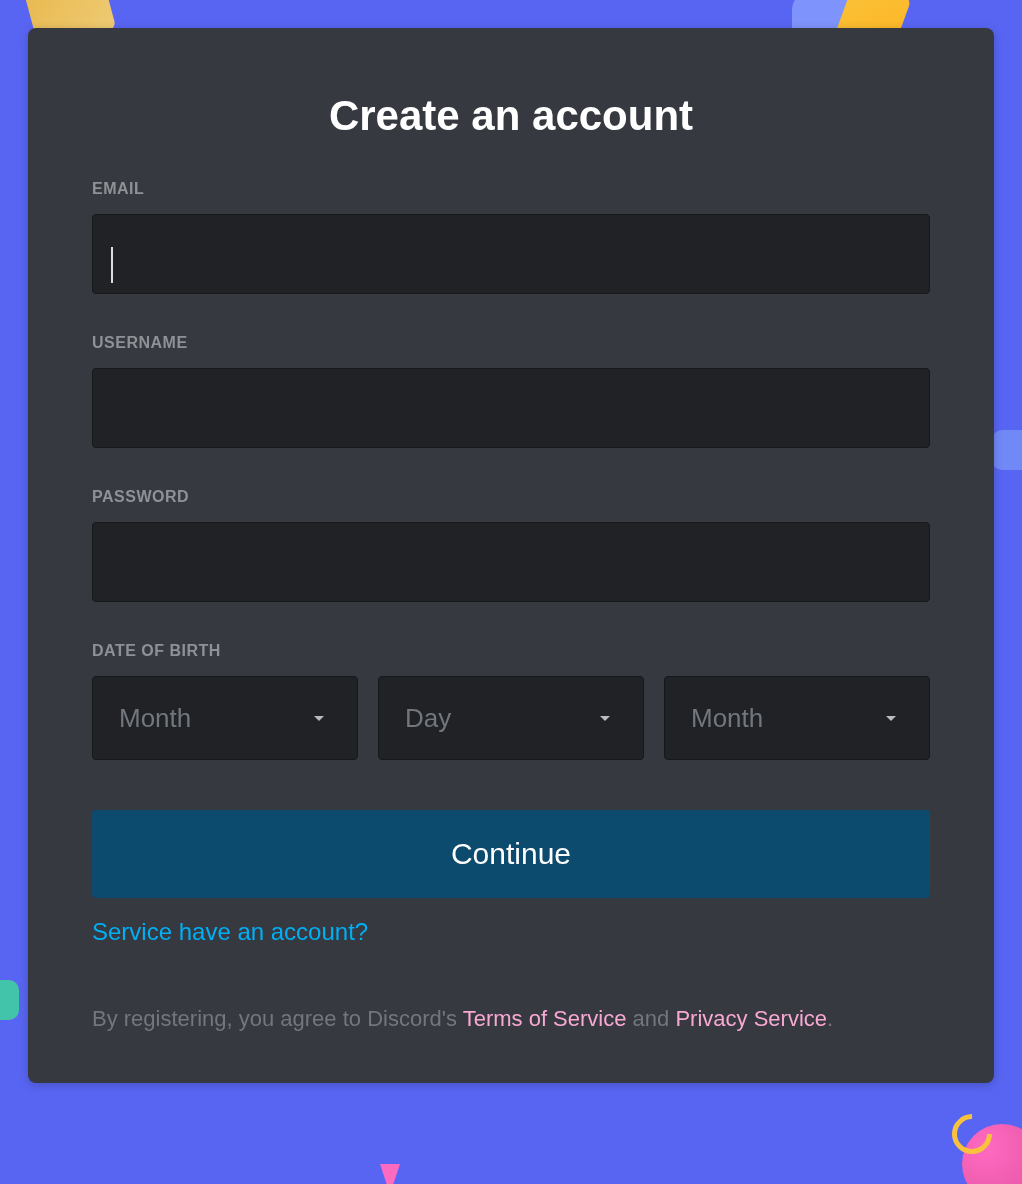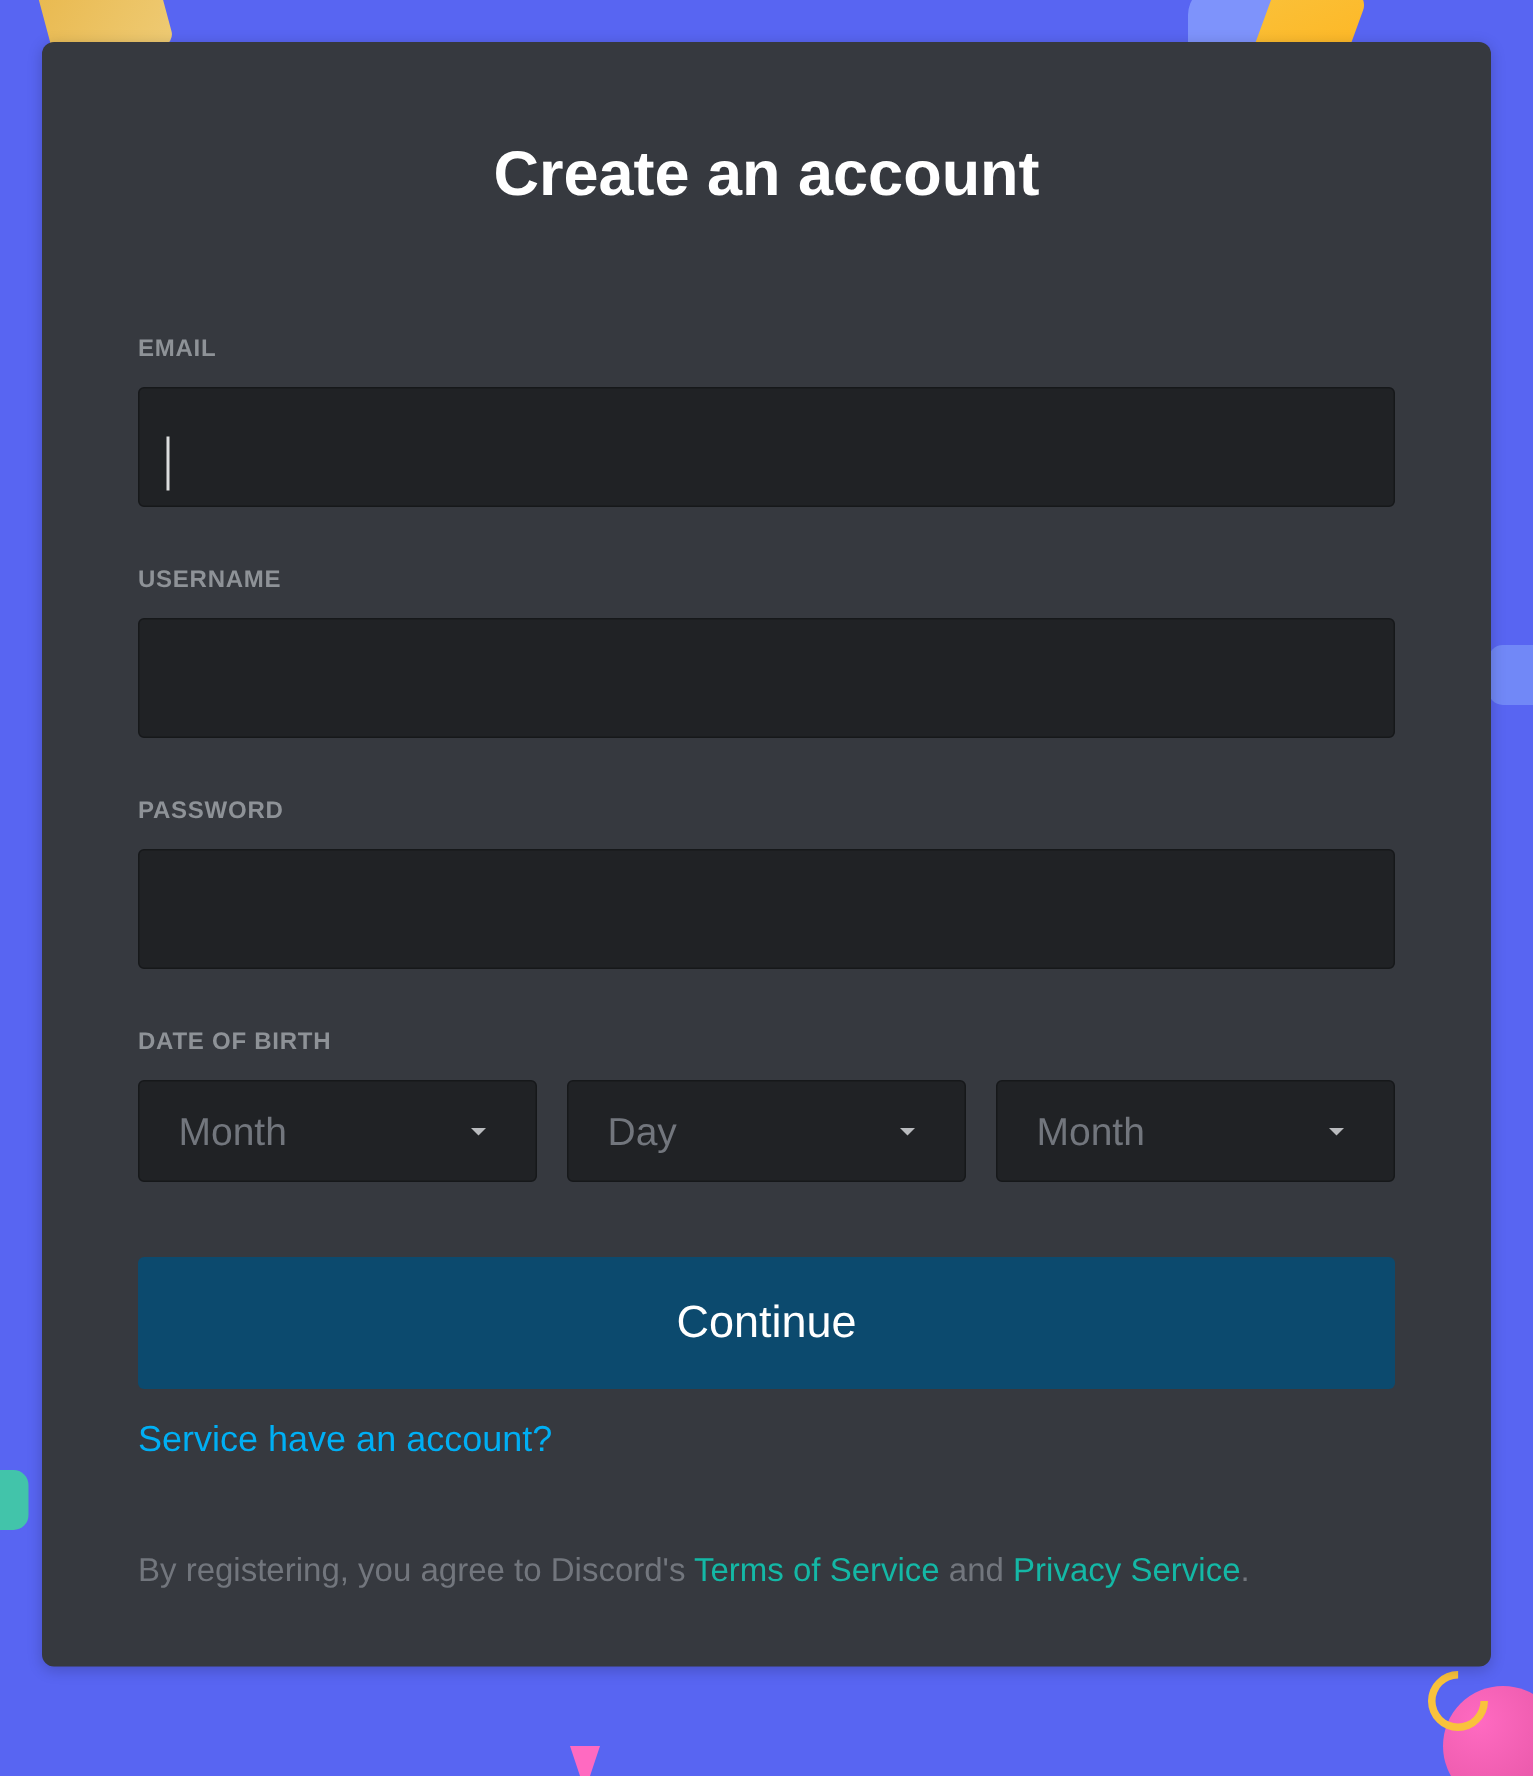--- a/index.html
+++ b/index.html
@@ -108,21 +108,21 @@
       border-radius: 8px;
       padding: 64px 64px 48px 64px;
       box-shadow: 0 2px 10px rgba(0,0,0,0.2);
     }
 
     .title {
       color: #ffffff;
       font-size: 42px;
       font-weight: 600;
       text-align: center;
-      margin-bottom: 84px;
+      margin-bottom: 40px;
     }
 
     .field-group {
       margin-bottom: 40px;
     }
 
     .field-label {
       color: #8e9297;
       font-size: 16px;
       font-weight: 700;
@@ -164,21 +164,21 @@
       align-items:center;
     }
 
     .dob-row {
       display: flex;
       gap: 20px;
     }
 
     .dob-select {
       flex: 1;
-      height: 68px;
+      height: 84px;
       background: #202225;
       border: 1px solid #16181a;
       border-radius: 4px;
       display: flex;
       align-items: center;
       justify-content: space-between;
       padding: 0 26px;
       cursor: pointer;
     }
 
@@ -215,21 +215,21 @@
     }
 
     .terms {
       margin-top: 56px;
       color: #72767d;
       font-size: 22px;
       line-height: 1.5;
     }
 
     .terms-link {
-      color: #14b8a6;
+      color: #f9a8d4;
       cursor: pointer;
     }
   </style>
 </head>
 <body>
 
 <div class="bg-shape-1"></div>
 <div class="bg-shape-2"></div>
 <div class="bg-shape-3"></div>
 <div class="bg-shape-4"></div>

